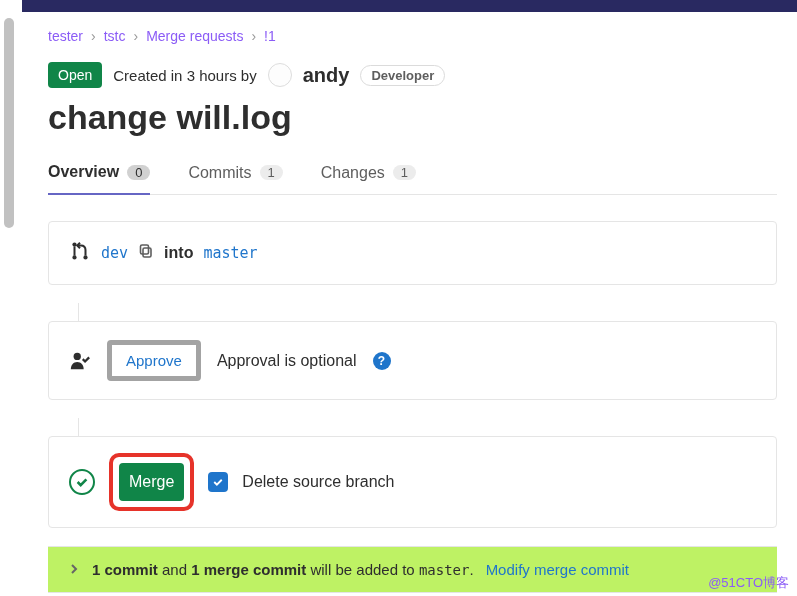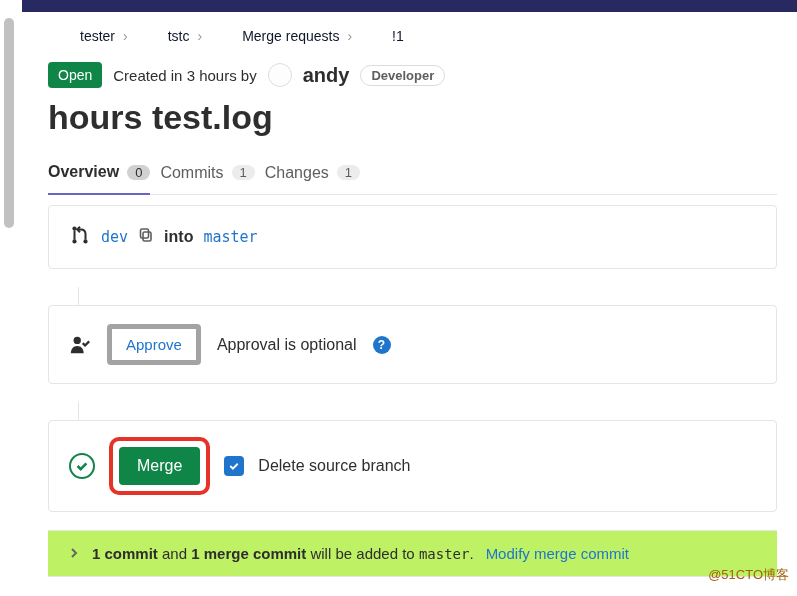--- a/index.html
+++ b/index.html
@@ -32,21 +32,21 @@
   }
   .breadcrumbs {
     font-size: 14px;
     color: #707070;
     display:flex;
     align-items:center;
     flex-wrap: wrap;
     gap: 8px;
     margin-bottom: 18px;
   }
-  .breadcrumbs a { color: #0f172a; text-decoration:none;margin-left:32px; }
+  .breadcrumbs a { color: #8b5cf6; text-decoration:none; }
   .breadcrumbs .sep { color:#999; }
   .created-row {
     display:flex; align-items:center; gap:11px;
     margin-bottom: 10px;
     flex-wrap: wrap;
   }
   .status-badge {
     background:#108548;
     color:#fff;
     padding:5px 10px;
@@ -70,24 +70,24 @@
     font-weight:bold;
   }
   h1.mr-title {
     font-size: 34px;
     font-weight:700;
     margin: 8px 0 26px 0;
     color:#2e2e2e;
   }
   .tabs {
     display:flex;
-    gap:10px;
+    gap:38px;
     border-bottom:1px solid #e5e5e5;
     padding-bottom:0;
-    margin-bottom:10px;
+    margin-bottom:26px;
   }
   .tab {
     display:flex; align-items:center; gap:8px;
     padding:0 0 12px 0;
     color:#5e5e5e;
     font-size:16px;
     cursor:pointer;
   }
   .tab.active {
     color:#2e2e2e;
@@ -133,21 +133,21 @@
     background:#1f75cb;
     color:#fff;
     font-size:12px;
     font-weight:700;
   }
   .merge-row { display:flex; align-items:center; gap:14px; font-size:16px;}
   .merge-btn {
     background:#108548;
     color:#fff;
     border:none;
-    padding:10px 18px;
+    padding:10px 10px;
     border-radius:4px;
     font-size:16px;
     font-weight:500;
     cursor:pointer;
   }
   .highlight-box {
     border:4px solid #e6332a;
     border-radius:10px;
     padding:6px;
     display:inline-flex;
@@ -186,22 +186,22 @@
     width:26px; height:26px;
     border:2px solid #108548;
     border-radius:50%;
     display:inline-flex;
     align-items:center; justify-content:center;
   }
   .success-circle svg { width:14px; height:14px; stroke:#108548; fill:none; stroke-width:3;}
   .watermark {
     position:fixed;
     right:8px;
-    bottom:12px;
-    color:#a16207;
+    bottom:4px;
+    color:#8b5cf6;
     font-size:13px;
     text-align:center;
   }
 </style>
 </head>
 <body>
 
 <div class="topbar"></div>
 
 <div class="left-scrollbar">
@@ -225,21 +225,21 @@
     <span class="created-text">
       <span>Created in</span>
       <span>3 hours</span>
       <span>by</span>
     </span>
     <span class="avatar"></span>
     <span class="author">andy</span>
     <span class="role-pill">Developer</span>
   </div>
 
-  <h1 class="mr-title">hours test.log</h1>
+  <h1 class="mr-title">change will.log</h1>
 
   <div class="tabs">
     <div class="tab active">
       <span>Overview</span>
       <span class="count">0</span>
     </div>
     <div class="tab">
       <span>Commits</span>
       <span class="count">1</span>
     </div>

